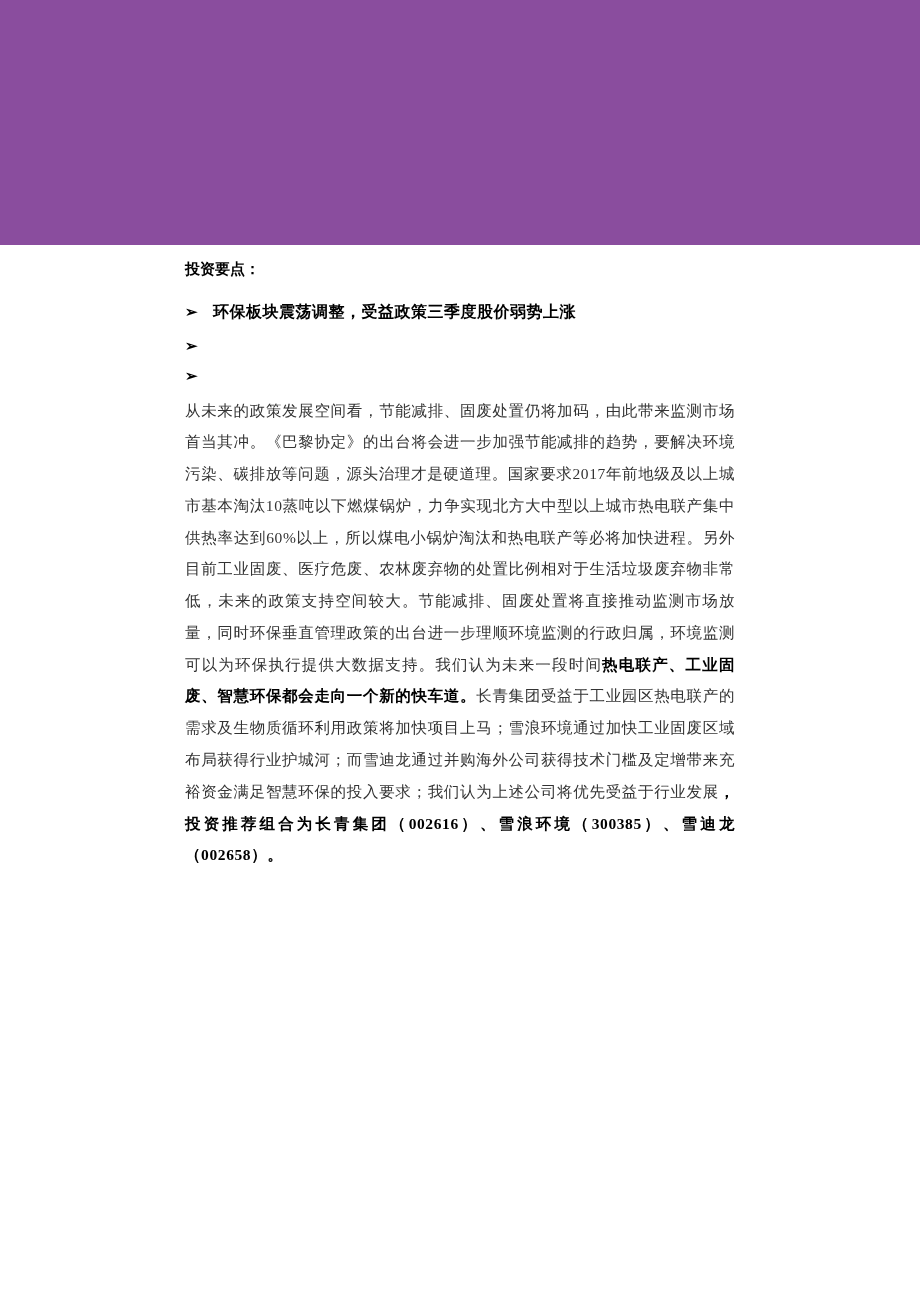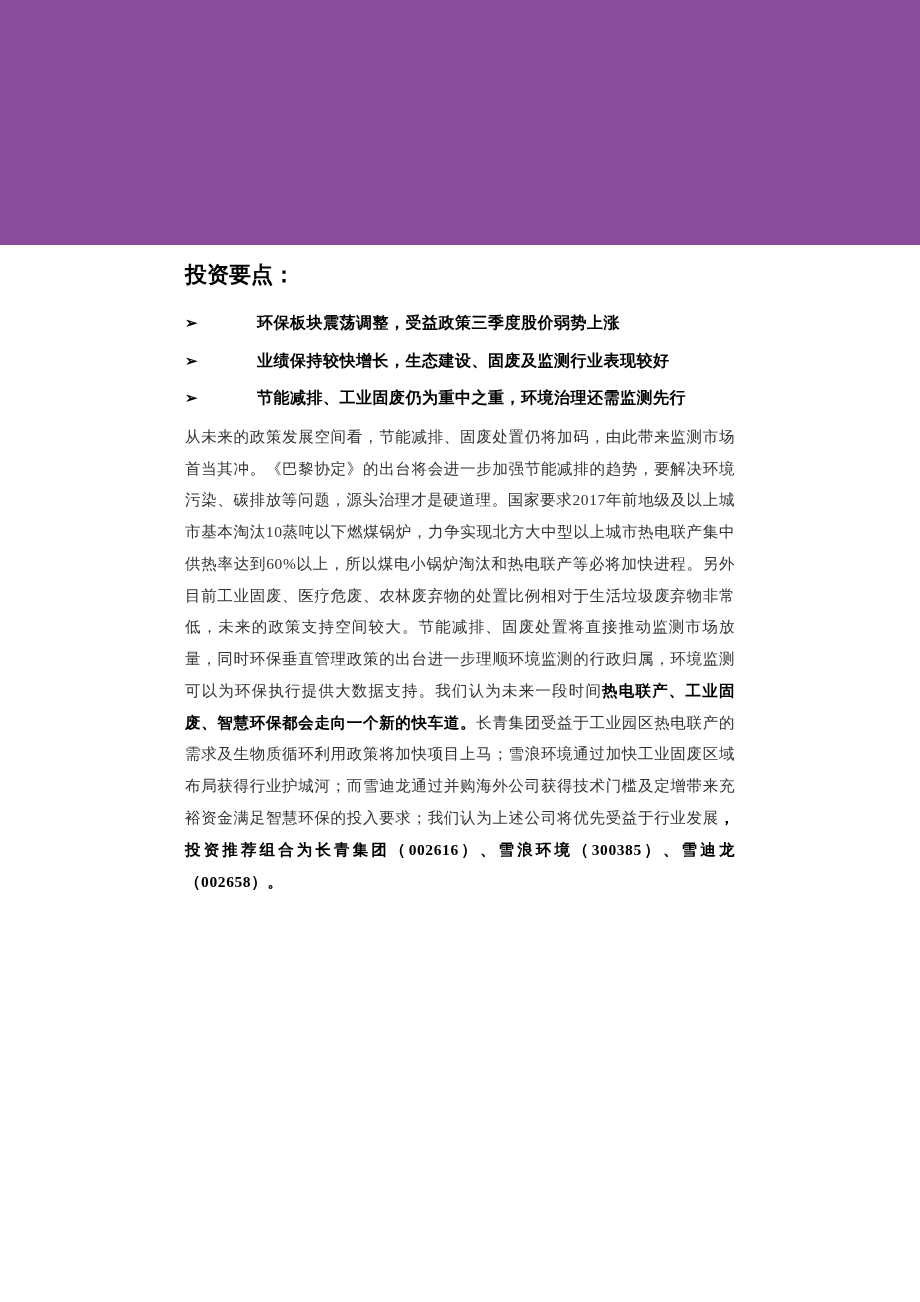--- a/index.html
+++ b/index.html
@@ -15,21 +15,21 @@
     .header-banner {
       width: 920px;
       height: 245px;
       background-color: #8a4d9e;
     }
     .content {
       padding: 15px 185px 30px 185px;
     }
     .main-title {
       font-weight: bold;
-      font-size: 22px;
+      font-size: 15px;
       color: #000;
       margin-bottom: 20px;
     }
     .section {
       margin-bottom: 12px;
     }
     .section-heading {
       display: flex;
       align-items: baseline;
       gap: 14px;
@@ -41,21 +41,20 @@
       font-weight: bold;
       flex-shrink: 0;
       width: 14px;
     }
     .heading-text {
       font-weight: bold;
       font-size: 16px;
       color: #000;
       letter-spacing: 0.5px;
       line-height: 1.6;
-      margin-left: 44px;
     }
     .body-text {
       font-size: 15.5px;
       color: #333;
       line-height: 2.05;
       letter-spacing: 0.6px;
       text-align: justify;
     }
     .bold-inline {
       font-weight: bold;
@@ -74,25 +73,23 @@
   <div class="section">
     <div class="section-heading">
       <span class="bullet">➢</span>
       <span class="heading-text">环保板块震荡调整，受益政策三季度股价弱势上涨</span>
     </div>
   </div>
 
   <div class="section">
     <div class="section-heading">
       <span class="bullet">➢</span>
-      <span class="heading-text">业绩保持较快增长，生态建设、固废及监测行业表现较好</span>
     </div>
   </div>
 
   <div class="section">
     <div class="section-heading">
       <span class="bullet">➢</span>
-      <span class="heading-text">节能减排、工业固废仍为重中之重，环境治理还需监测先行</span>
     </div>
     <div class="body-text"><span>从未来的政策发展空间看，节能减排、固废处置仍将加码，由此带来监测市场首当其冲。《巴黎协定》的出台将会进一步加强节能减排的趋势，要解决环境污染、碳排放等问题，源头治理才是硬道理。国家要求2017年前地级及以上城市基本淘汰10蒸吨以下燃煤锅炉，力争实现北方大中型以上城市热电联产集中供热率达到60%以上，所以煤电小锅炉淘汰和热电联产等必将加快进程。另外目前工业固废、医疗危废、农林废弃物的处置比例相对于生活垃圾废弃物非常低，未来的政策支持空间较大。节能减排、固废处置将直接推动监测市场放量，同时环保垂直管理政策的出台进一步理顺环境监测的行政归属，环境监测可以为环保执行提供大数据支持。我们认为未来一段时间</span><span class="bold-inline">热电联产、工业固废、智慧环保都会走向一个新的快车道。</span><span>长青集团受益于工业园区热电联产的需求及生物质循环利用政策将加快项目上马；雪浪环境通过加快工业固废区域布局获得行业护城河；而雪迪龙通过并购海外公司获得技术门槛及定增带来充裕资金满足智慧环保的投入要求；我们认为上述公司将优先受益于行业发展</span><span class="bold-inline">，投资推荐组合为长青集团（002616）、雪浪环境（300385）、雪迪龙（002658）。</span></div>
   </div>
 
 </div>
 
 </body></html>

